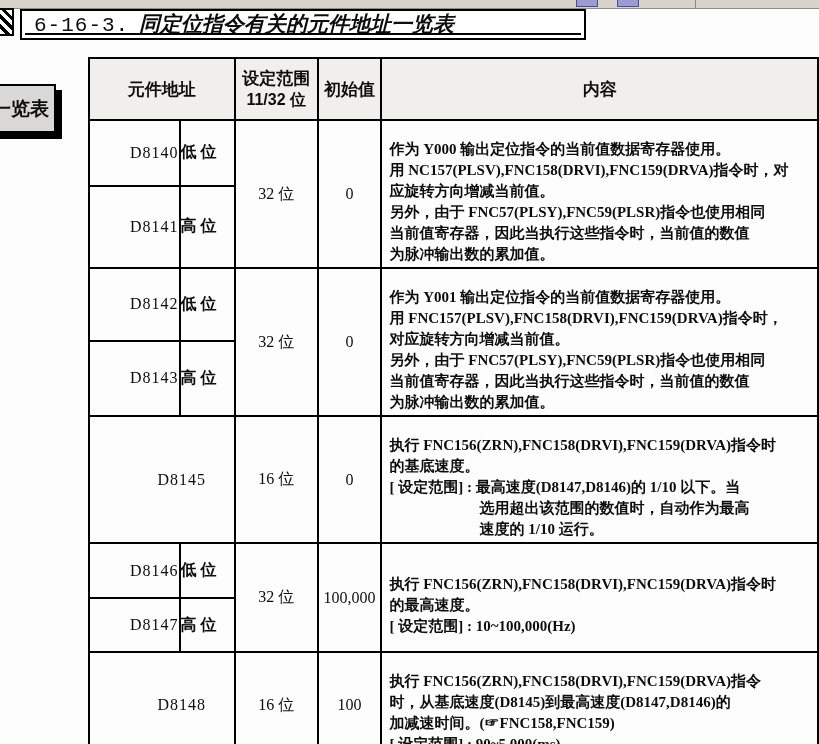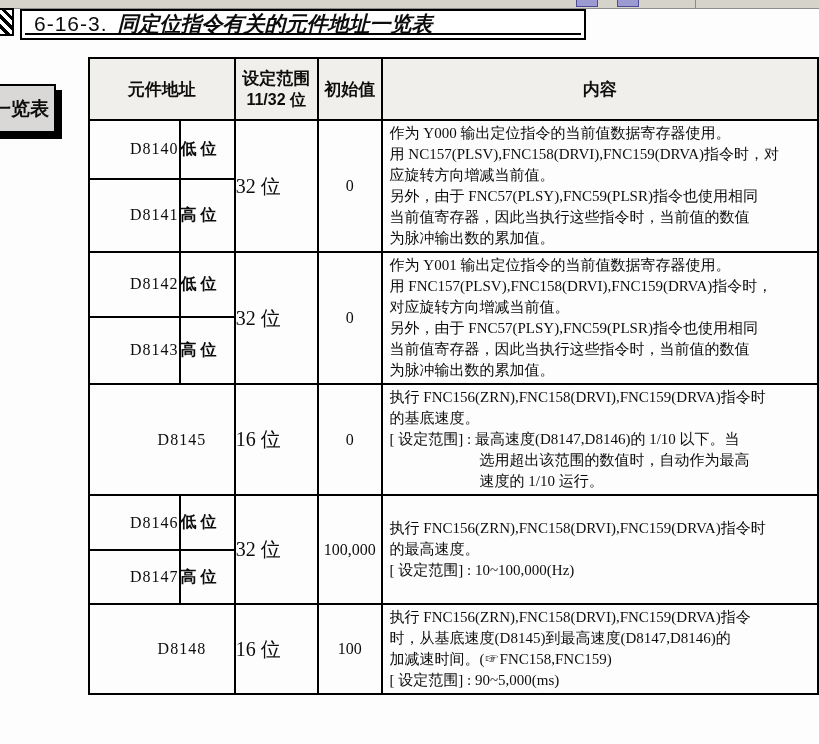--- a/index.html
+++ b/index.html
@@ -31,21 +31,21 @@
   
   .title-box {
     position:absolute; left:20px; top:9px; width:566px; height:31px;
     border:2px solid #000; box-sizing:border-box; background:#fff;
   }
   .title-line {
     position:absolute; left:12px; top:1px; right:4px; height:24px;
     font-size:21px; line-height:24px; white-space:nowrap;
     font-family:"Liberation Sans","DejaVu Sans",sans-serif;
   }
-  .t-num { font-weight:400; letter-spacing:1px; margin-right:4px; }
+  .t-num { font-weight:400; letter-spacing:1px; margin-right:4px;font-family:Liberation Mono, monospace; }
   .t-txt { font-weight:700;font-style:italic; }
   .title-underline {
     position:absolute; left:3px; right:3px; bottom:3px; height:2px; background:#000;
   }
   
   .side-tab {
     position:absolute; left:-20px; top:84px; width:76px; height:49px;
     background:#d9d8d6; border:2px solid #000; box-sizing:border-box;
     box-shadow:6px 6px 0 0 #000;
     display:flex; align-items:center; justify-content:flex-end;
@@ -63,25 +63,25 @@
   .dev-table th, .dev-table td {
     border:2px solid #000; padding:0; vertical-align:middle;
   }
   .dev-table th {
     background:#f0efeb; text-align:center; font-weight:700; font-size:17px;
     font-family:"Liberation Sans","DejaVu Sans",sans-serif;
   }
   .hdr-sub { font-size:16px; font-weight:700; }
   td.device { text-align:center; font-size:16px; letter-spacing:1px;padding-left:40px; }
   td.pos    { text-align:left; font-size:16px; font-weight:700; }
-  td.len    { font-size:20px; }
+  td.len    { text-align:center; font-size:16px; }
   td.init   { text-align:center; font-size:16px; }
   td.content{
-    font-size:15px; line-height:21px; padding:2px 6px 2px 7px;
-    white-space:pre-wrap; text-align:left; font-weight:400;margin-top:45px;
+    font-size:15px; line-height:21px; padding:18px 6px 2px 7px;
+    white-space:pre-wrap; text-align:left; font-weight:700;margin-top:45px;
   }
   tr.h-hdr  { height:62px; }
   tr.h-b0a  { height:55px; }
   tr.h-b0b  { height:69px; }
   tr.h-b1a  { height:59px; }
   tr.h-b1b  { height:61px; }
   tr.h-b2   { height:104px; }
   tr.h-b3a  { height:55px; }
   tr.h-b3b  { height:54px; }
   tr.h-b4   { height:87px; }

